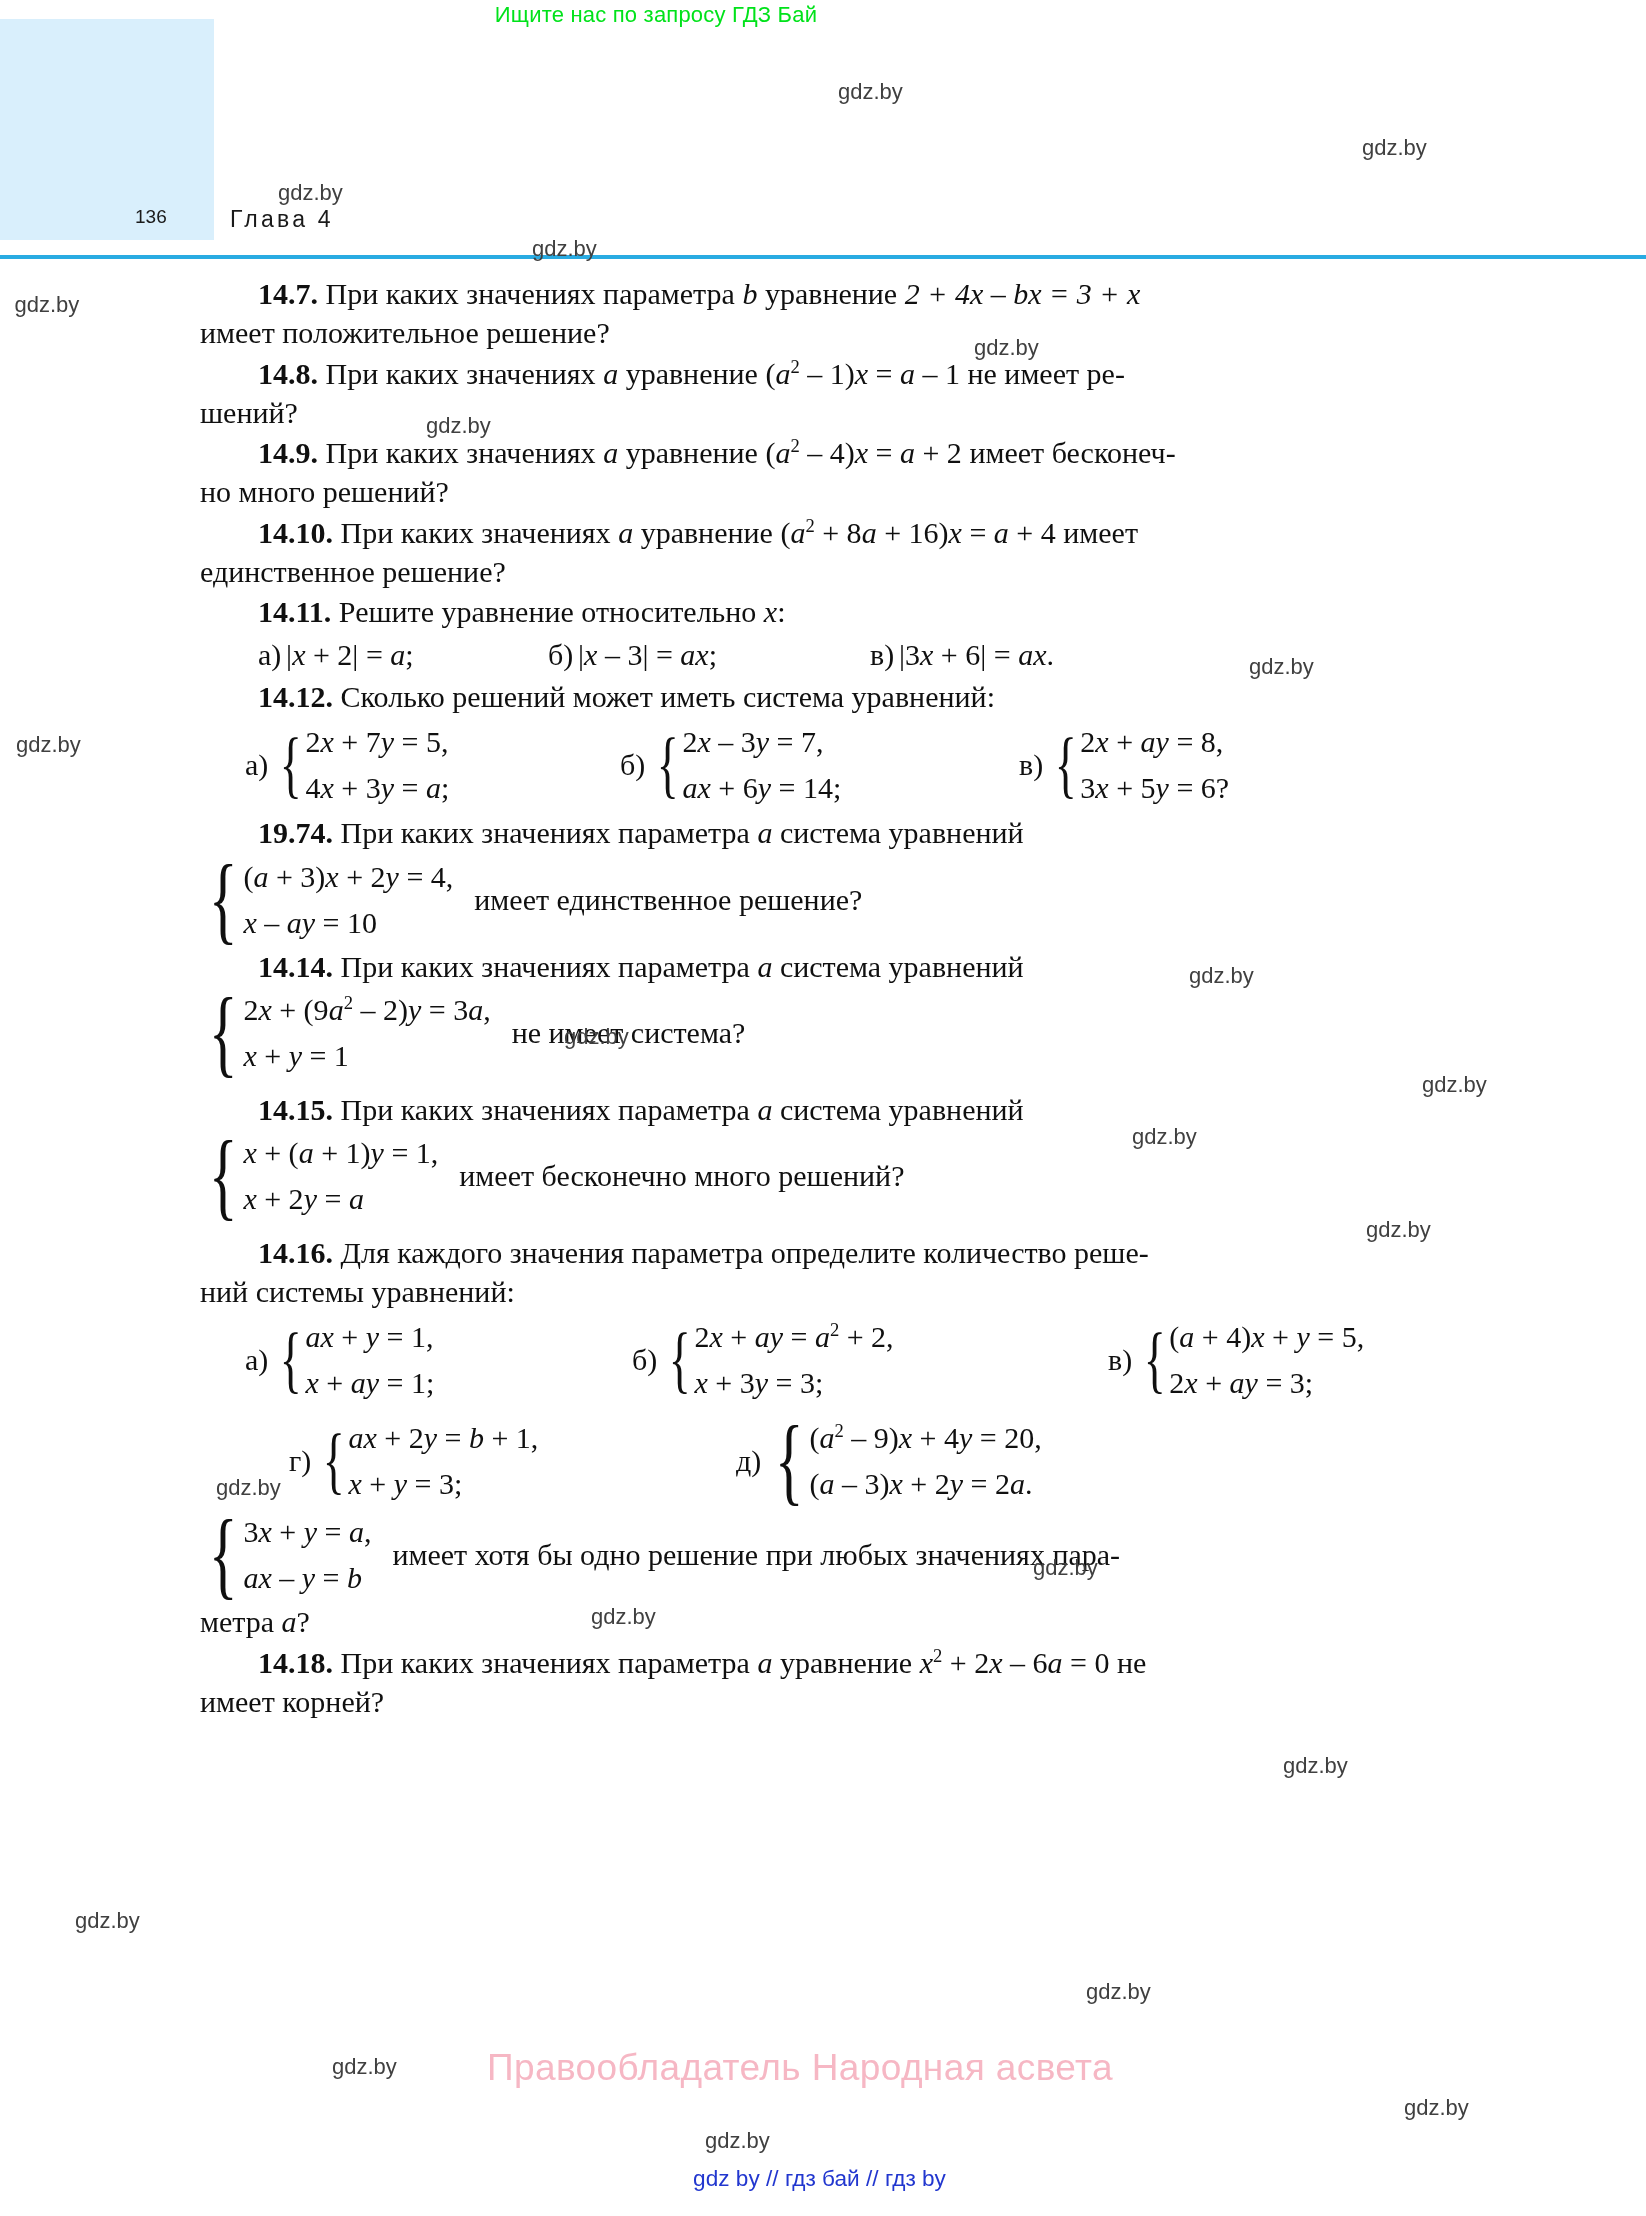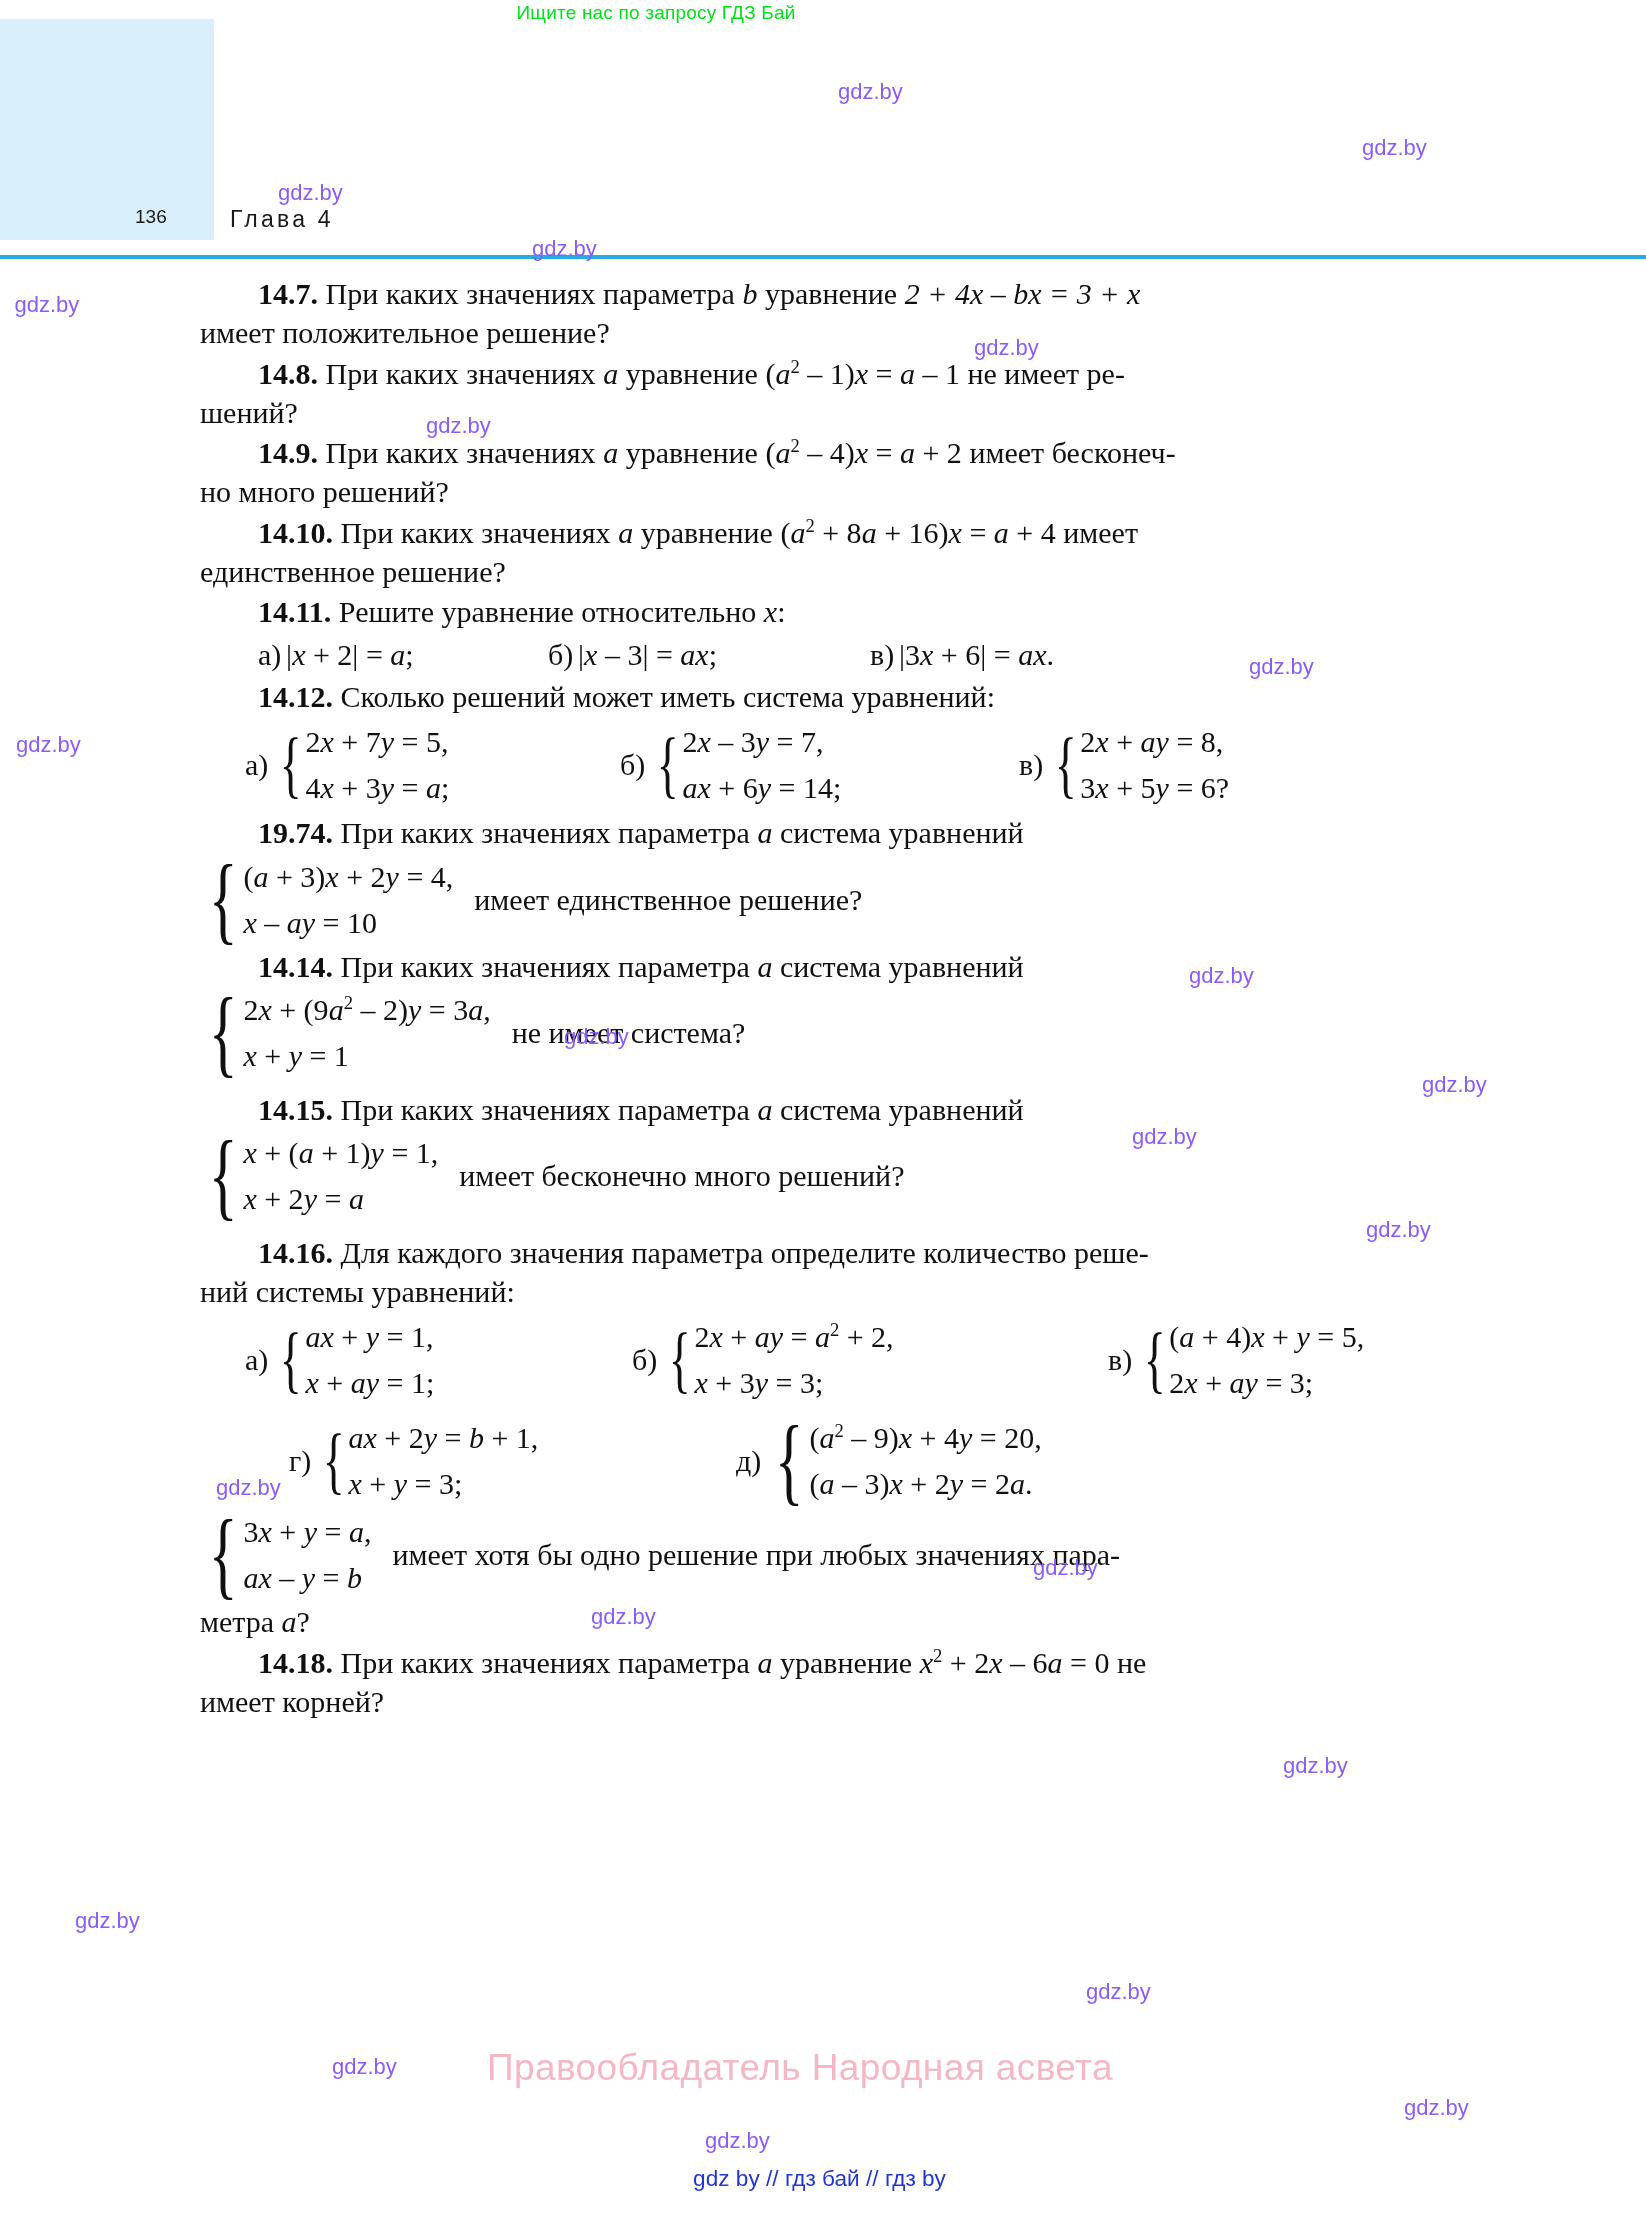--- a/index.html
+++ b/index.html
@@ -12,21 +12,21 @@
   }
   
   #blue-block{
     position:absolute;left:0;top:18.5px;width:214px;height:221px;
     background:#d9effc;
   }
   
   #promo{
     position:absolute;left:0;top:1.6px;width:1312px;text-align:center;
     color:#00e21a;font-family:"Liberation Sans",sans-serif;
-    font-size:19px;letter-spacing:0.2px;
+    font-size:22px;letter-spacing:0.2px;
   }
   
   #page-header{
     position:absolute;left:0;top:206px;width:1647px;height:48px;
   }
   #page-number{
     position:absolute;left:135px;top:0;
     font-family:"Liberation Sans",sans-serif;
     font-size:19px;color:#1a1a1a;
   }
@@ -71,21 +71,21 @@
   .brace.tall{font-size:97px;}
   .eqs{display:inline-flex;flex-direction:column;justify-content:center;}
   .eqs span{white-space:nowrap;line-height:1.52;}
   
   .sysline{display:flex;align-items:center;margin:1.6px 0;}
   .sysline .after{margin-left:21px;}
   
   .wm{
     position:absolute;
     font-family:"Liberation Sans",sans-serif;
-    font-size:22px;color:#8b5cf6;white-space:nowrap;
+    font-size:22px;color:#404040;white-space:nowrap;
     pointer-events:none;
   }
   
   #copyright{
     position:absolute;left:0;top:2047px;width:1600px;text-align:center;
     color:#f6b7c4;font-family:"Liberation Sans",sans-serif;
     font-size:37px;letter-spacing:0.4px;
   }
   #footer-links{
     position:absolute;left:0;top:2166px;width:1639px;text-align:center;

